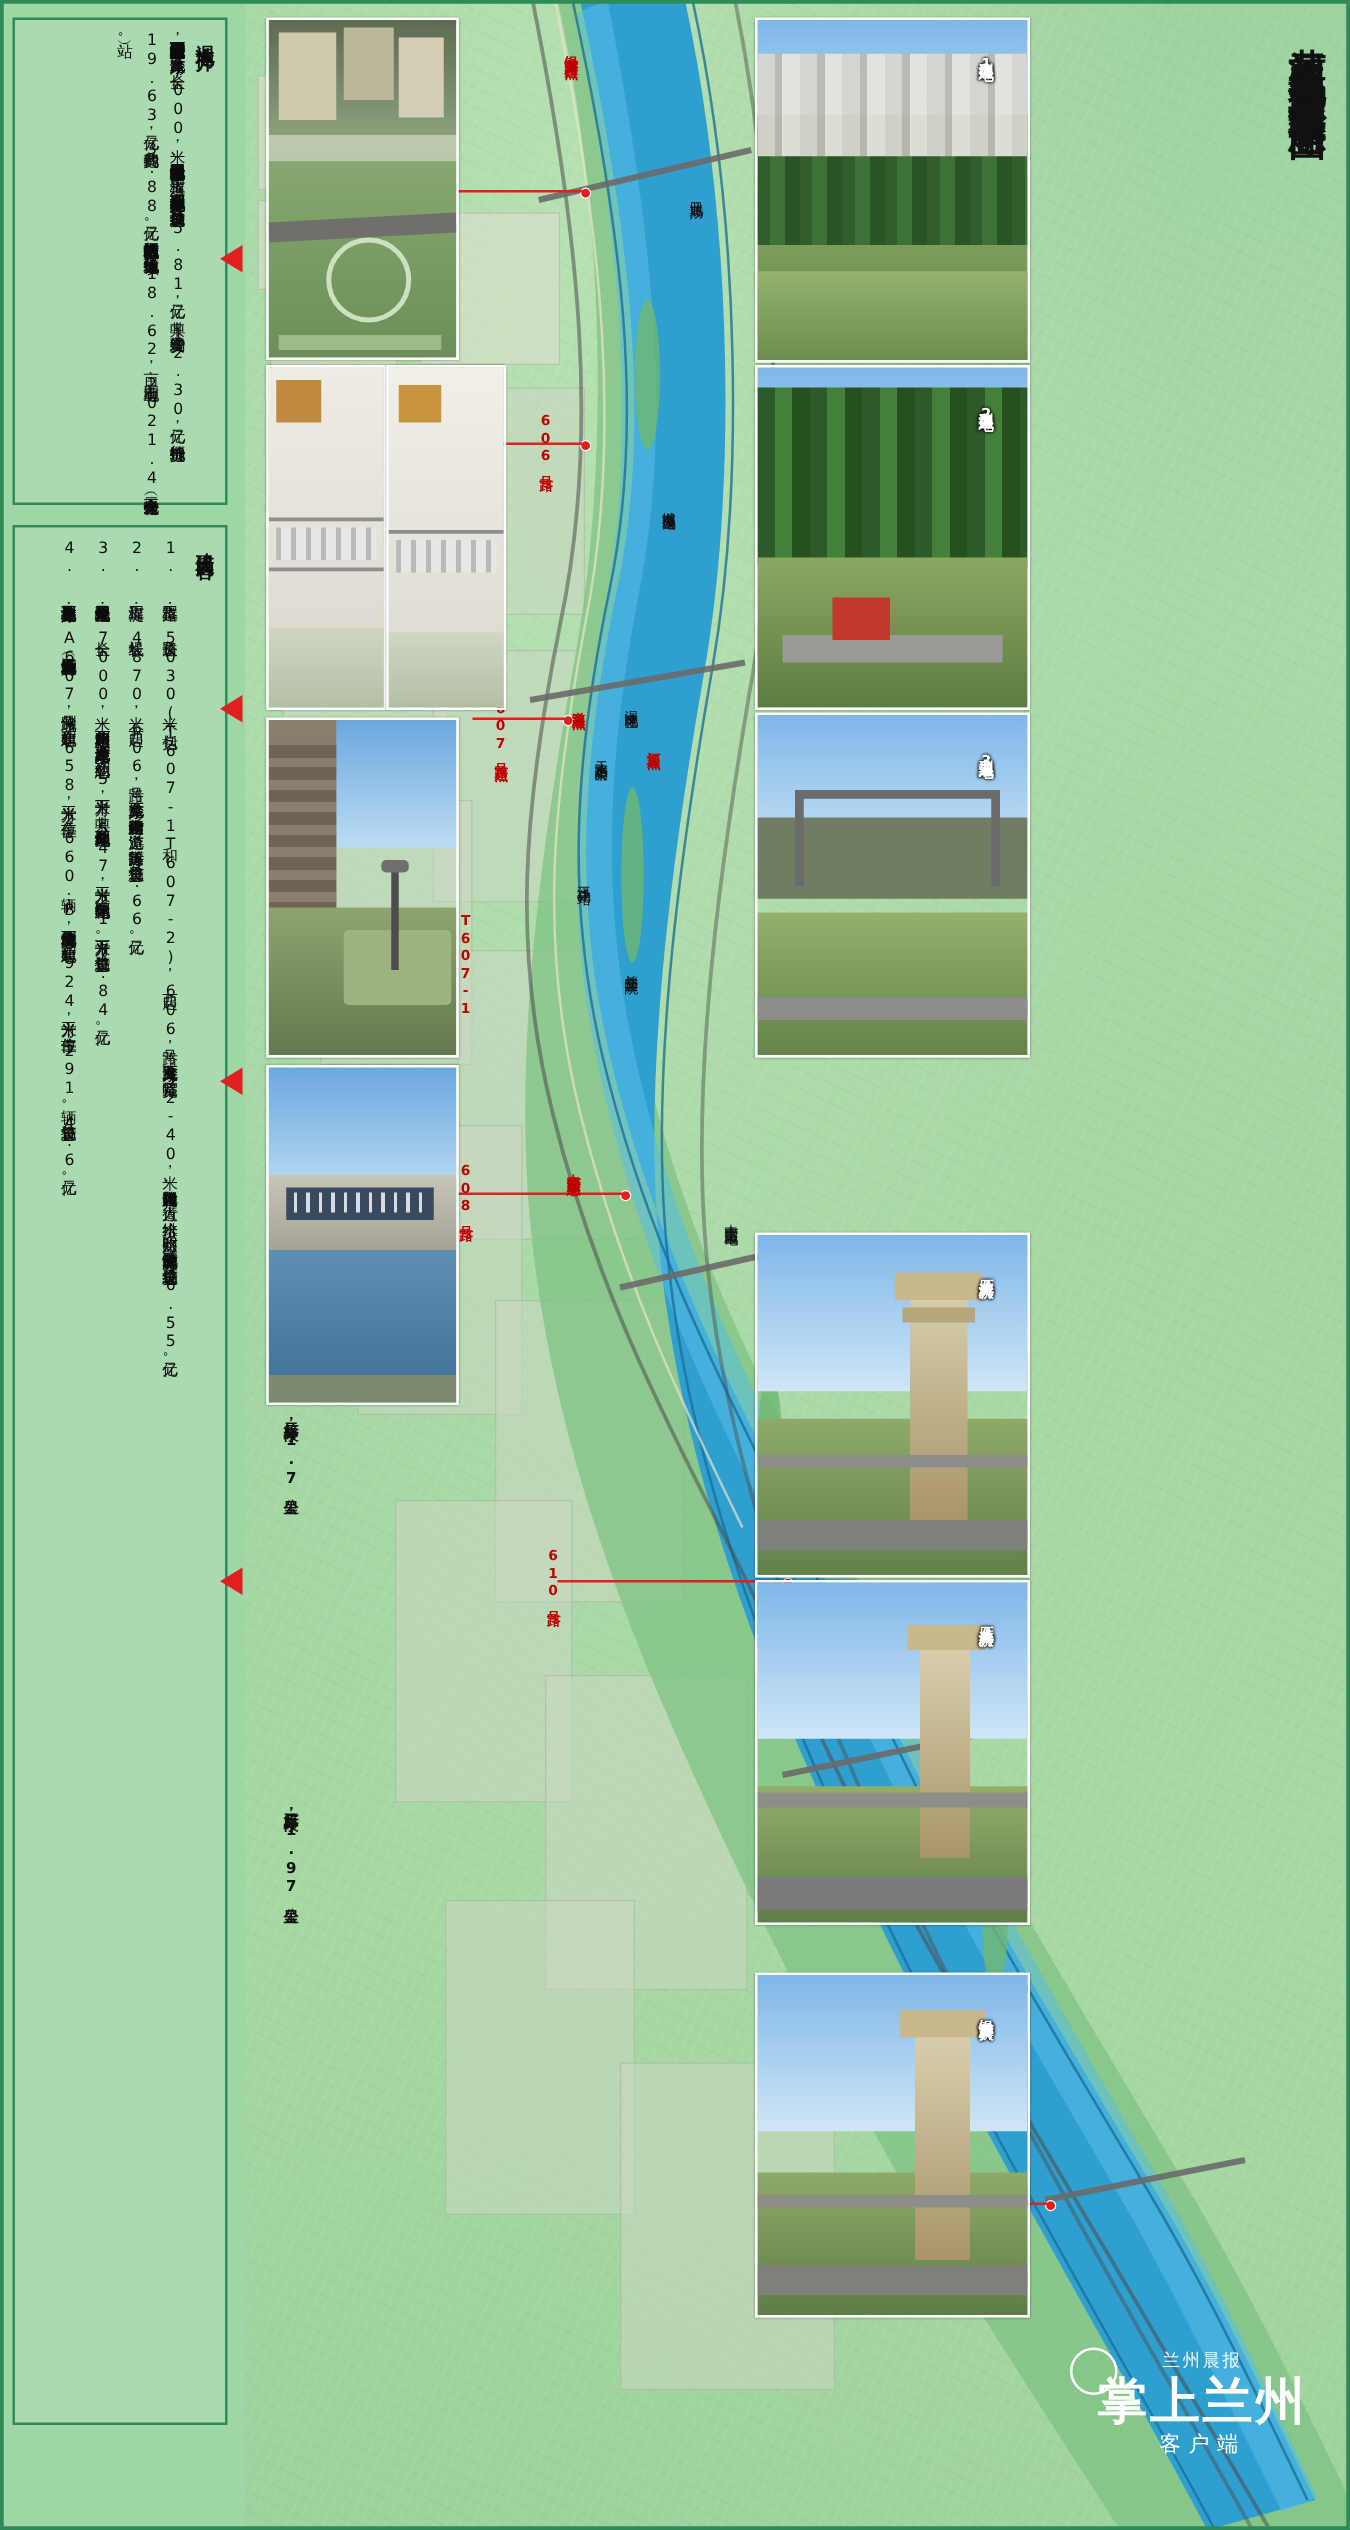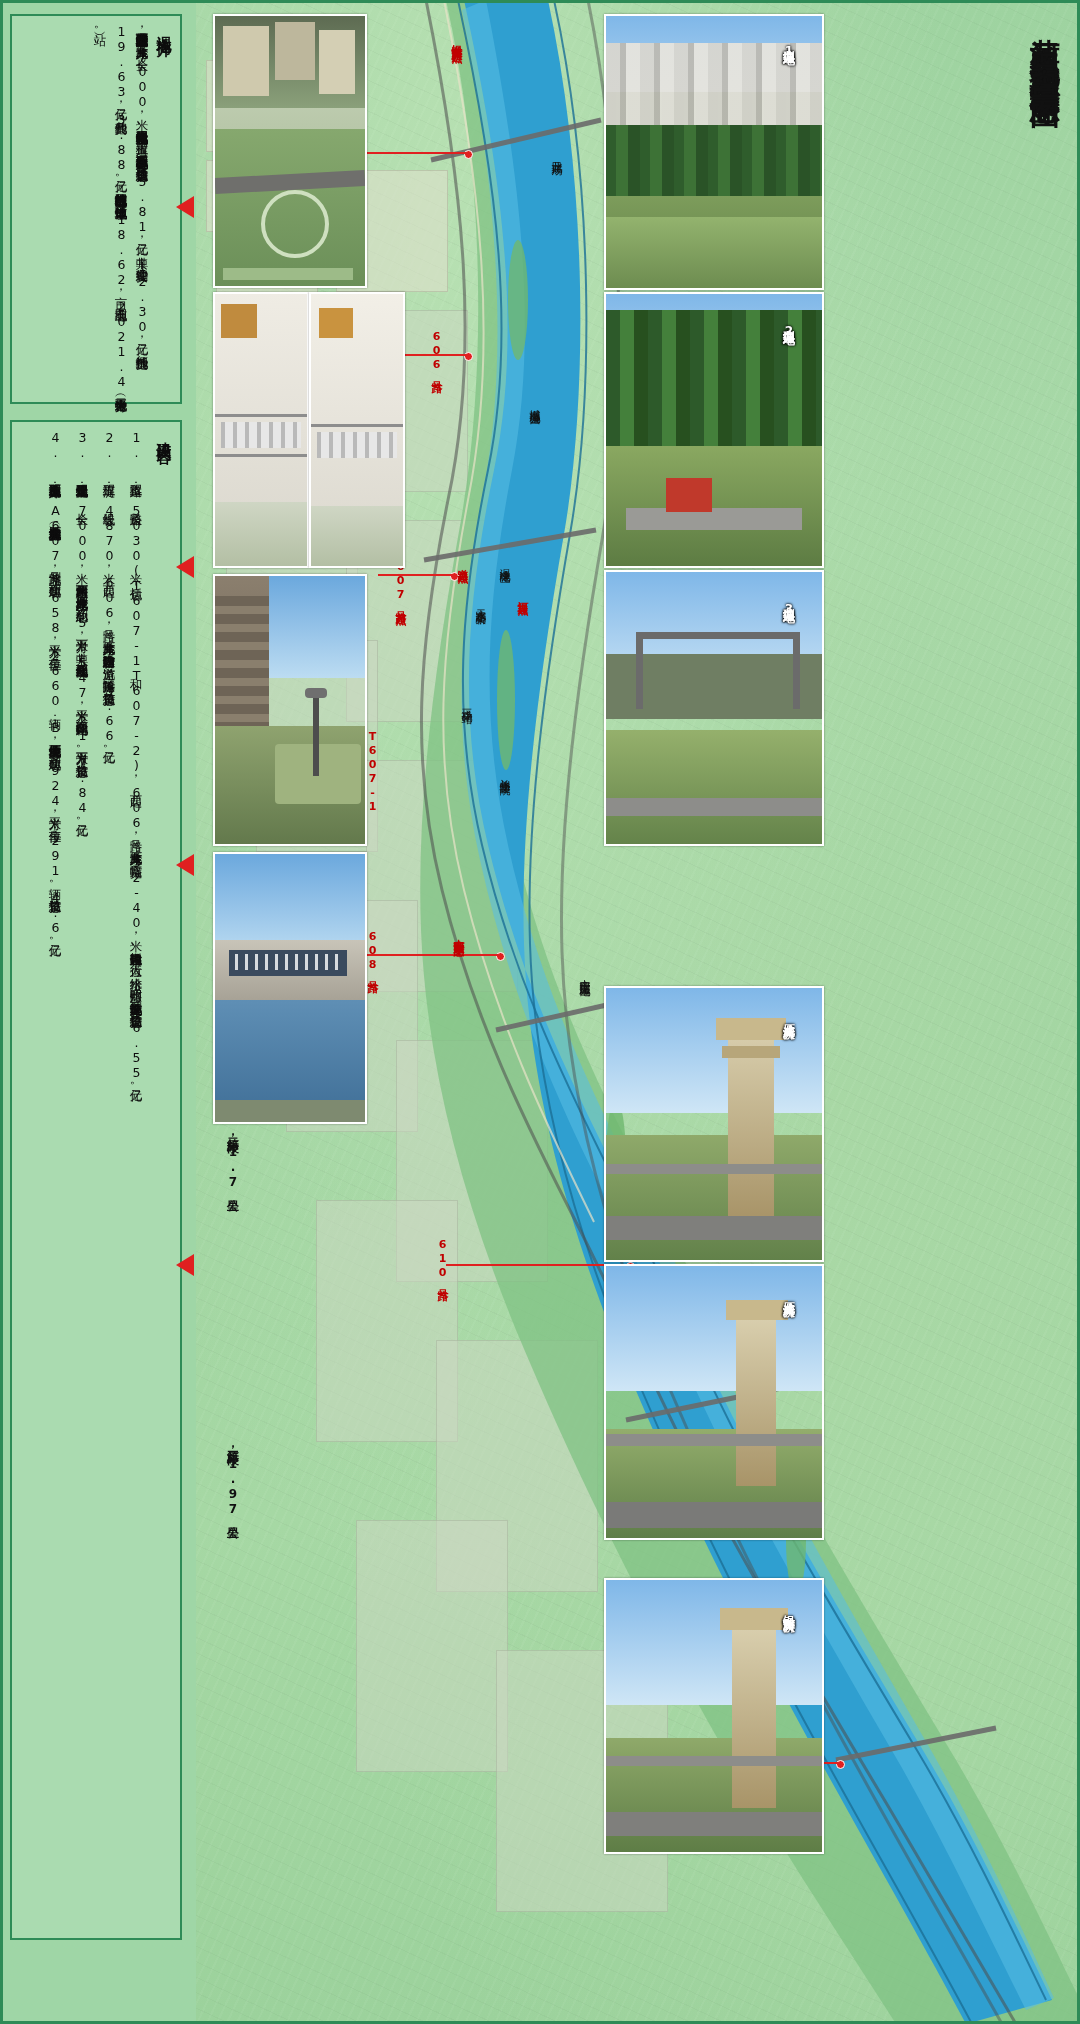--- a/index.html
+++ b/index.html
@@ -327,15 +327,21 @@
     <div style="position:absolute;left:0;top:176px;right:0;height:10px;background:#8d8d8a;"></div>
     <div style="position:absolute;left:0;bottom:16px;right:0;height:24px;background:#7f7f7c;"></div>
   </div>
   <div class="plabel" style="left:780px;top:1606px;">银滩黄河大桥</div>
 
   <div class="arrowL" style="left:176px;top:196px;"></div>
   <div class="arrowL" style="left:176px;top:556px;"></div>
   <div class="arrowL" style="left:176px;top:854px;"></div>
   <div class="arrowL" style="left:176px;top:1254px;"></div>
 
+  <div class="logo">
+    <div class="badge"></div>
+    <div class="l1">兰州晨报</div>
+    <div class="l2">掌上兰州</div>
+    <div class="l3">客户端</div>
+  </div>
 
   <div class="frame"></div>
 </div>
 
 </body></html>

